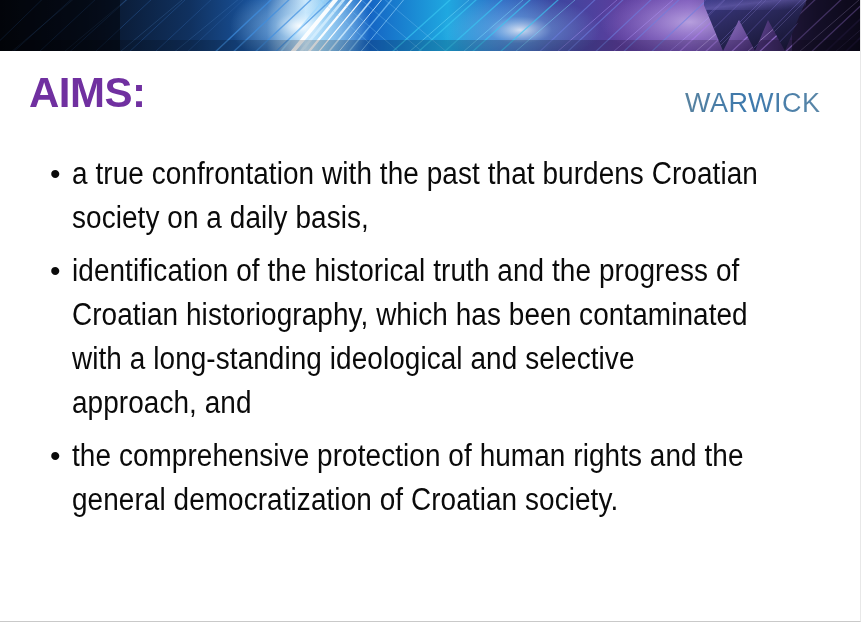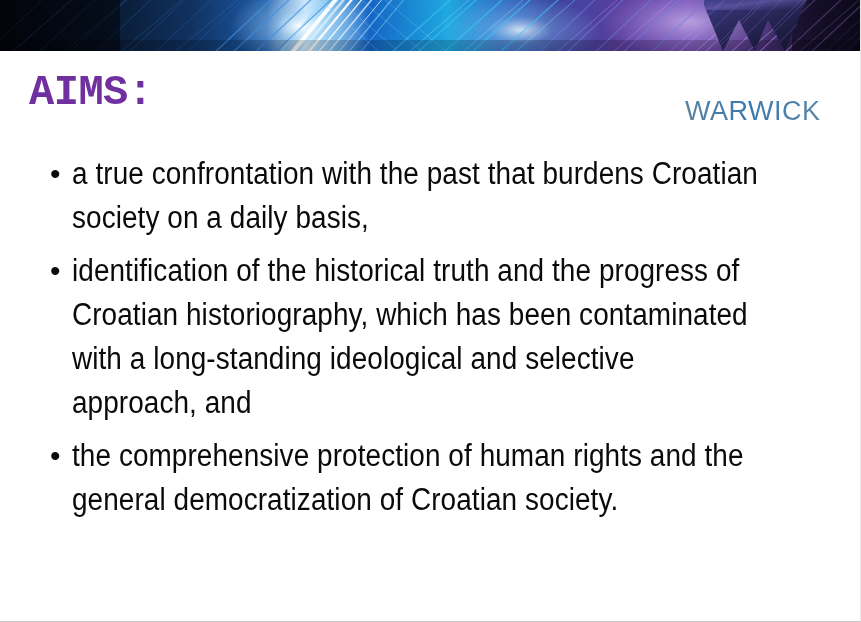--- a/index.html
+++ b/index.html
@@ -53,40 +53,40 @@
     top: 0;
     width: 140px;
     height: 92px;
     overflow: hidden;
   }
   .logo-w svg { display:block; width:140px; height:92px; }
 
   .logo-text {
     position: absolute;
     left: 1px;
-    top: 98px;
+    top: 90px;
     width: 140px;
     font-family: "Liberation Sans", sans-serif;
     font-size: 27px;
     letter-spacing: 0.5px;
     line-height: 1;
     color: #3f7aa8;
     white-space: nowrap;
     background: linear-gradient(90deg, #58829f 0%, #3b78ad 45%, #5c87a6 100%);
     -webkit-background-clip: text;
     background-clip: text;
     -webkit-text-fill-color: transparent;
   }
 
   
   .title {
     position: absolute;
     left: 29px;
     top: 72px;
-    font-family: Liberation Mono, monospace;
+    font-family: Liberation Sans, sans-serif;
     font-weight: bold;
     font-size: 42px;
     line-height: 1;
     color: #7030a0;
     letter-spacing: -0.5px;
   }
 
   
   .body {
     position: absolute;

